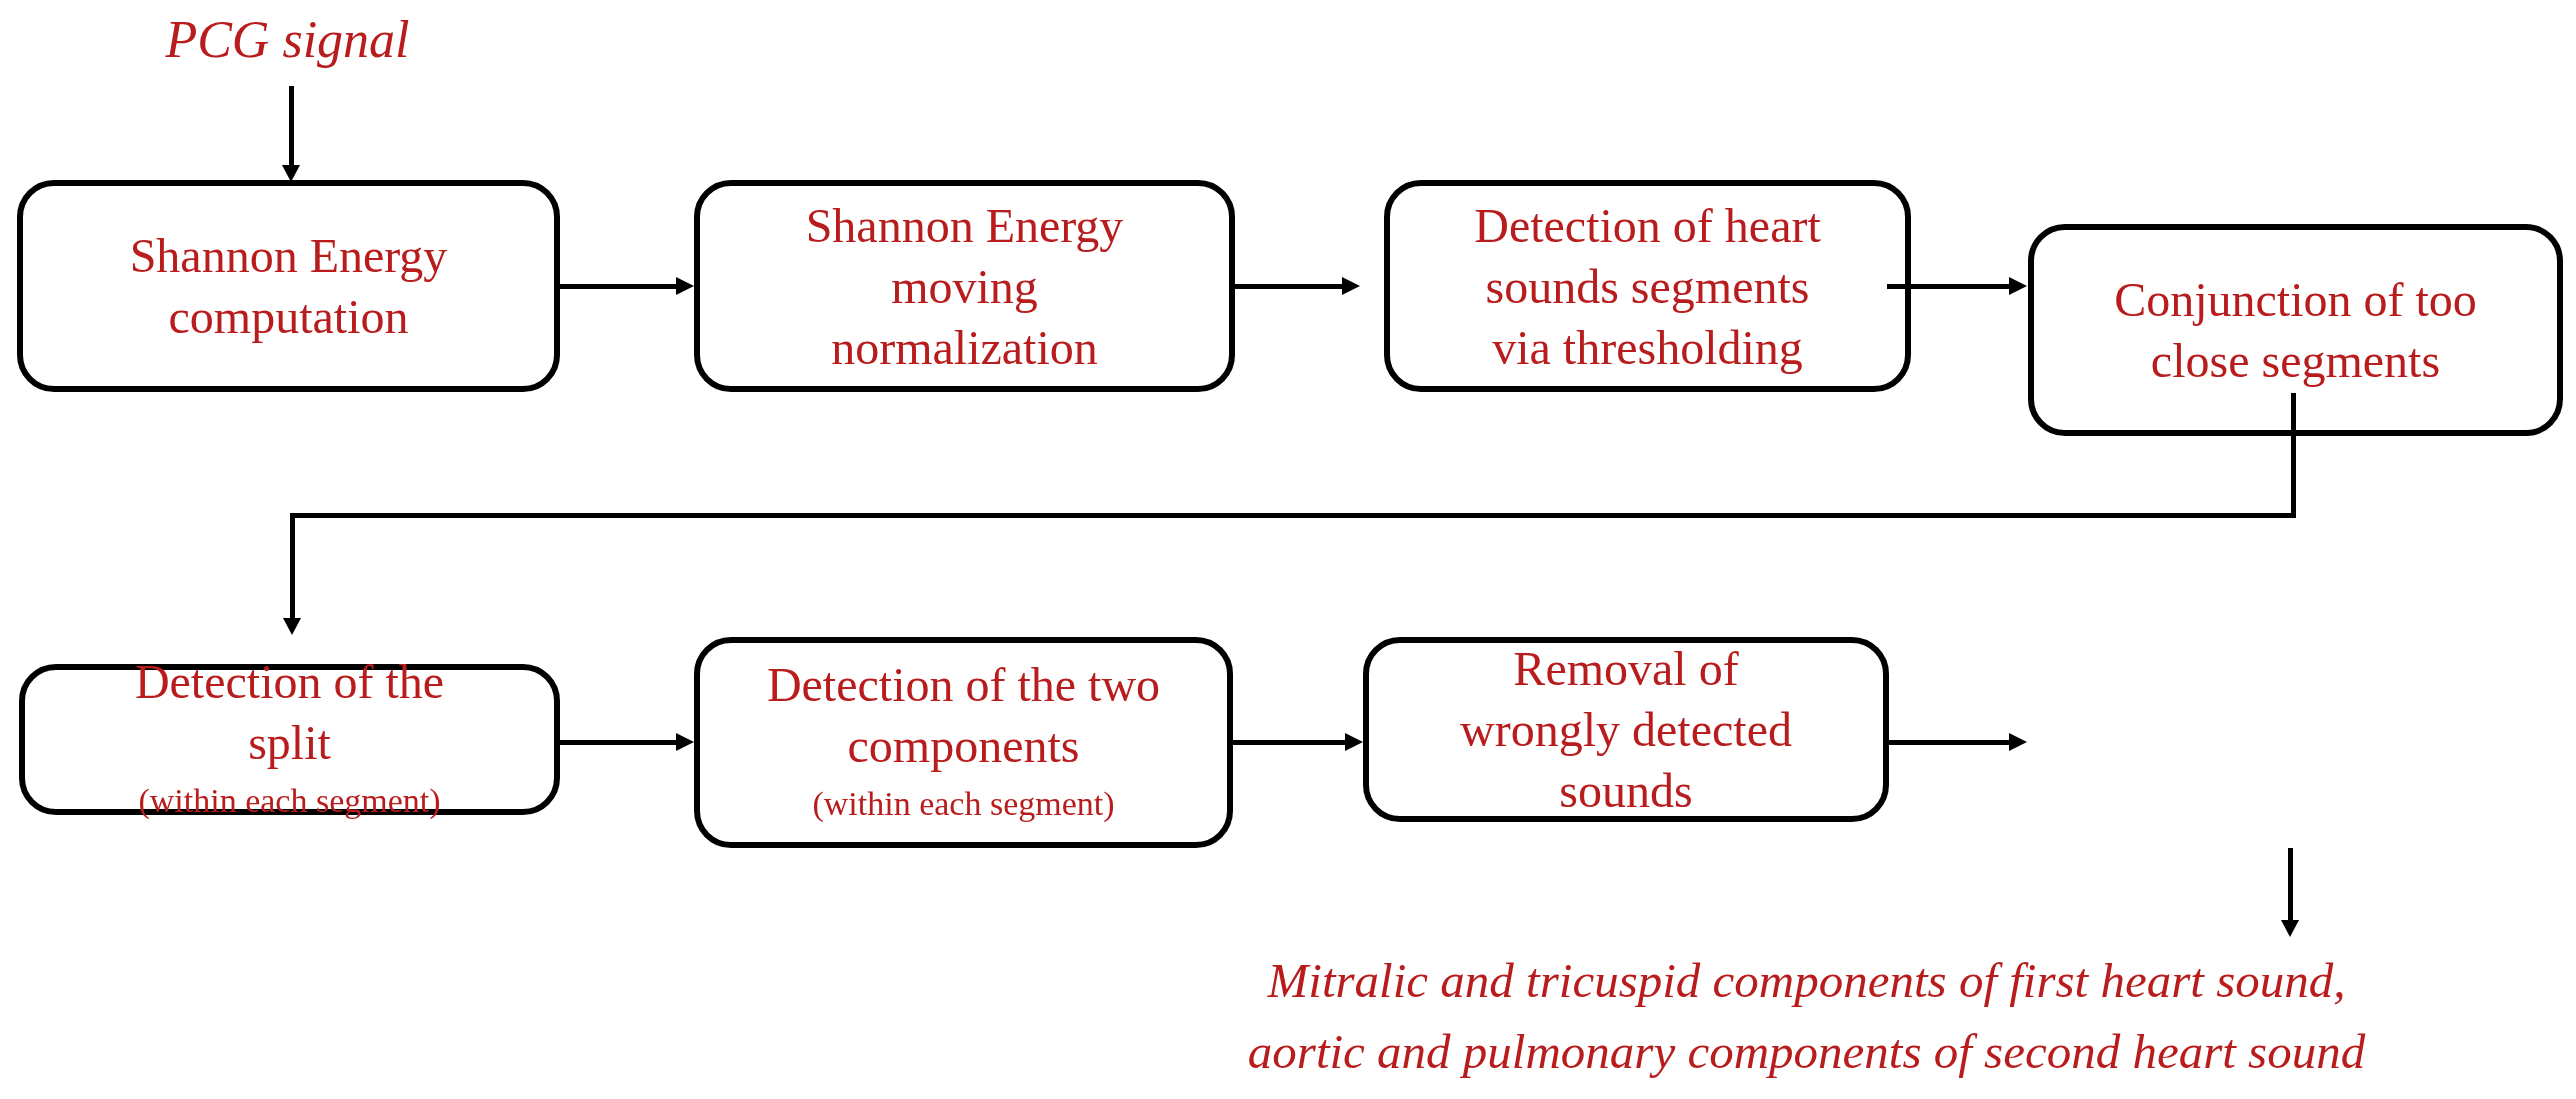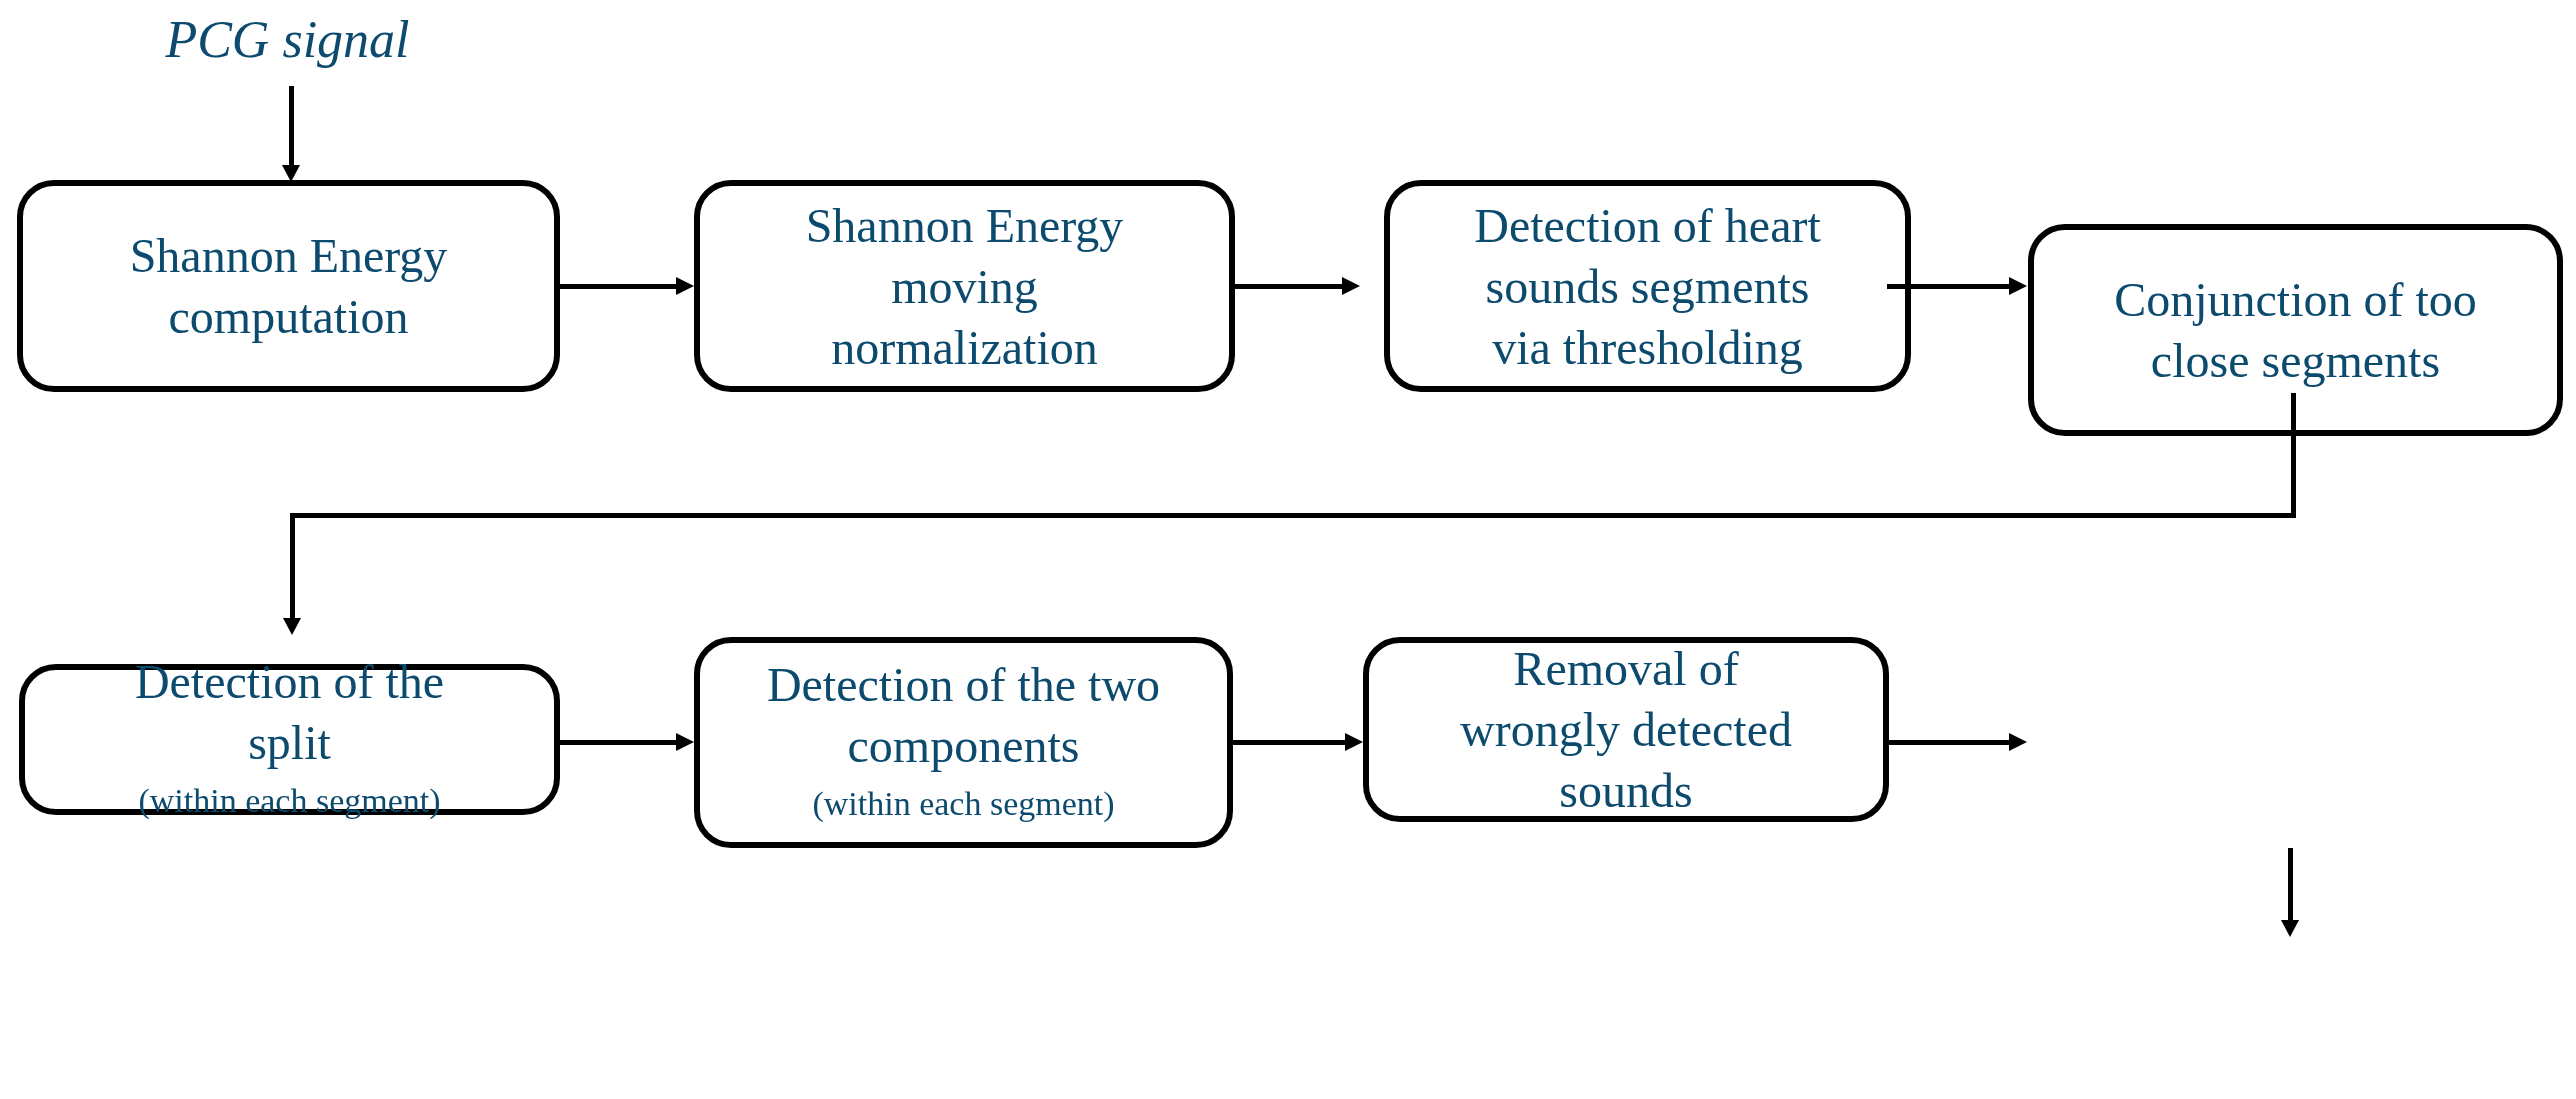--- a/index.html
+++ b/index.html
@@ -6,21 +6,21 @@
     margin: 0;
     padding: 0;
     background: #ffffff;
   }
   .canvas {
     position: relative;
     width: 2576px;
     height: 1099px;
     background: #ffffff;
     font-family: "Liberation Serif", serif;
-    color: #0c4a6e;
+    color: #b91c1c;
     overflow: hidden;
   }
   
   .box {
     position: absolute;
     box-sizing: border-box;
     border: 6.1px solid #000000;
     border-radius: 37px;
     background: #ffffff;
     display: flex;
@@ -153,15 +153,17 @@
 
   <div class="hline" style="left:1233px; top:740px; width:113px;"></div>
   <div class="head-right" style="left:1345px; top:733px;"></div>
 
   <div class="hline" style="left:1889px; top:740px; width:120px;"></div>
   <div class="head-right" style="left:2009px; top:733px;"></div>
 
   <div class="vline" style="left:2288px; top:848px; height:74px;"></div>
   <div class="head-down" style="left:2281px; top:920px;"></div>
 
+  <div class="caption output" style="left:1074px; top:945px; width:1465px;">Mitralic and tricuspid components of first heart sound,
+aortic and pulmonary components of second heart sound</div>
 
 </div>
 
 
 </body></html>

